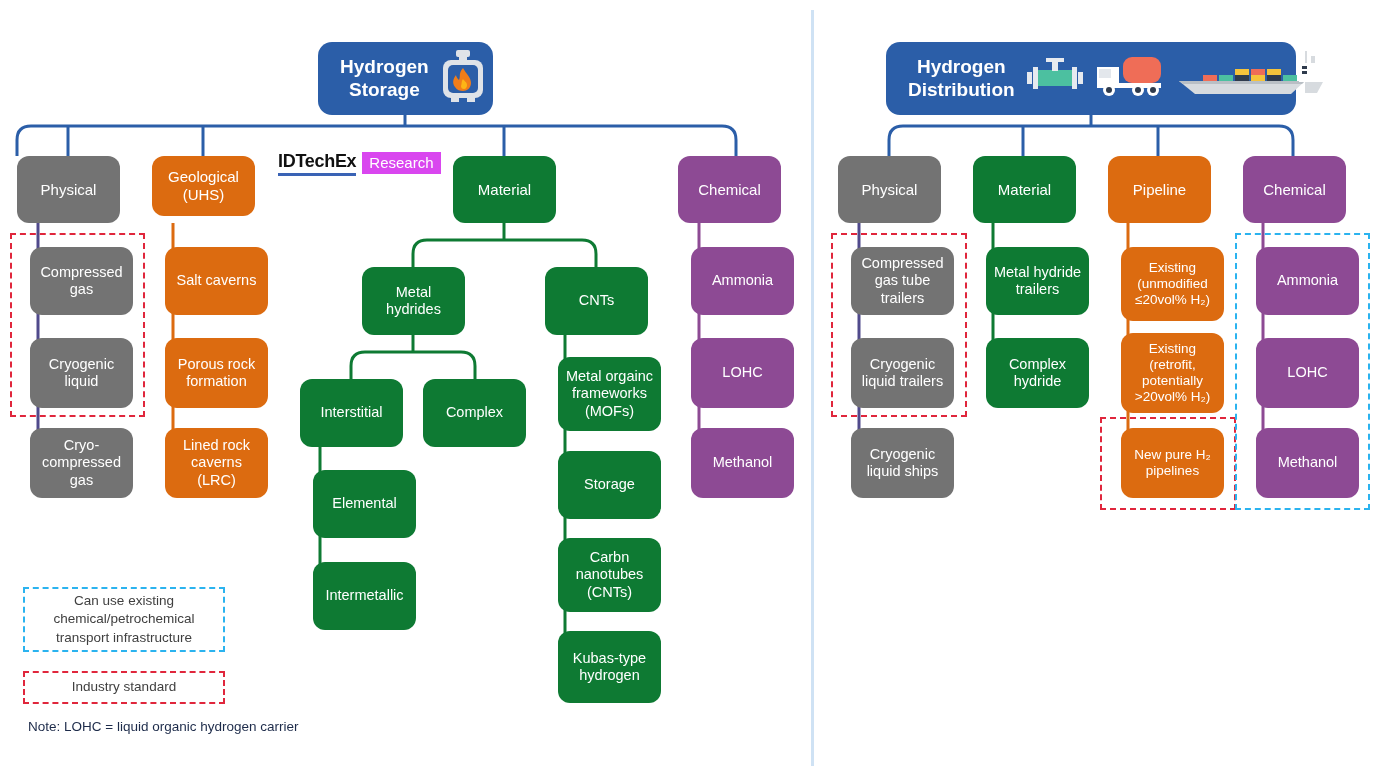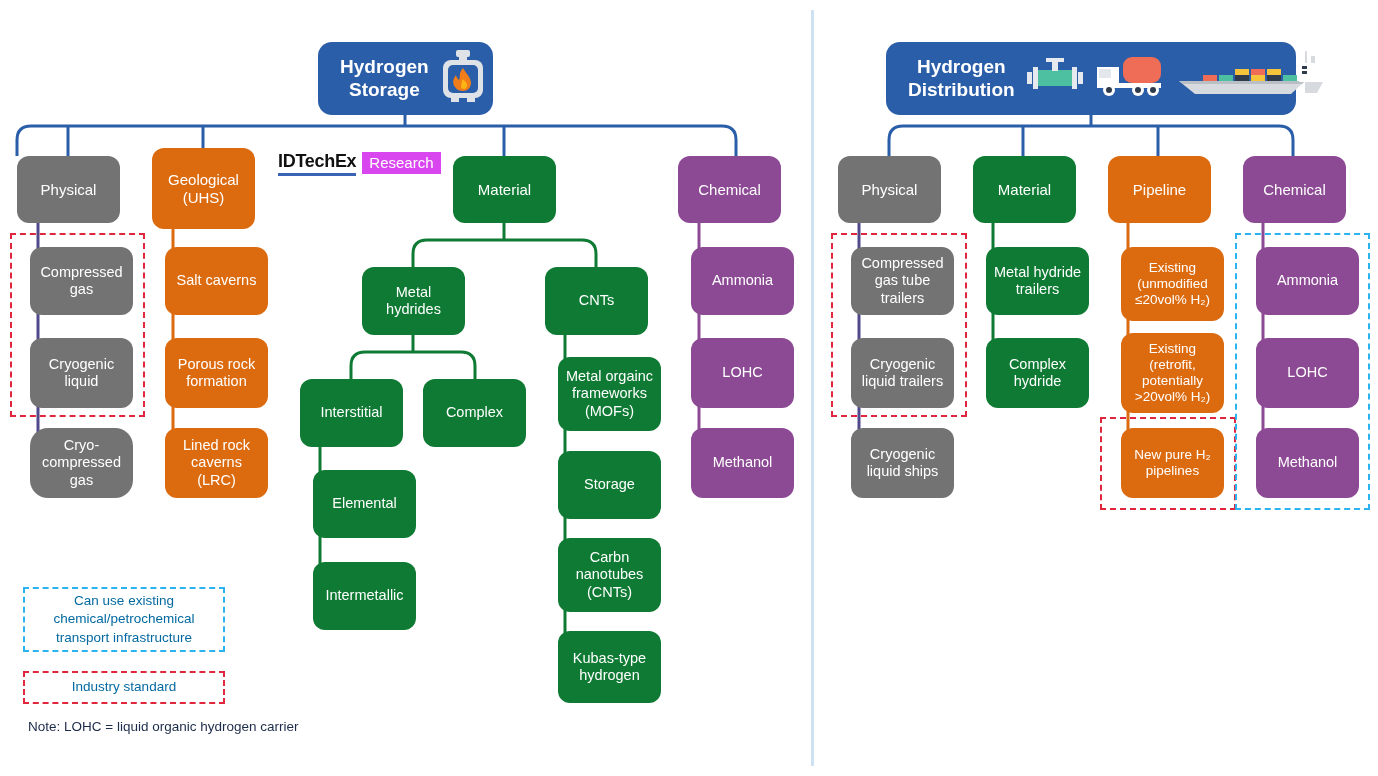--- a/index.html
+++ b/index.html
@@ -53,21 +53,21 @@
   }
   .logo .res{
     background:#d946ef;color:#ffffff;font-size:15px;
     padding:2px 7px 3px 7px;margin-left:6px;margin-bottom:2px;
     font-weight:normal;
   }
 
   .legend{
     position:absolute;box-sizing:border-box;
     display:flex;align-items:center;justify-content:center;text-align:center;
-    font-size:13.5px;color:#0369a1;line-height:1.35;
+    font-size:13.5px;color:#404040;line-height:1.35;
   }
   .legend.blue{left:23px;top:587px;width:202px;height:65px;border:2px dashed #2bb3ef;}
   .legend.red{left:23px;top:671px;width:202px;height:33px;border:2px dashed #e0263c;}
   .note{position:absolute;left:28px;top:719px;font-size:13.5px;color:#1d2b4a;}
 
   .hl{position:absolute;box-sizing:border-box;z-index:2;pointer-events:none;}
   .hl.red{border:2px dashed #e0263c;}
   .hl.blue{border:2px dashed #2bb3ef;}
 
   .head-txt{white-space:pre-line;padding-left:22px;}
@@ -217,25 +217,25 @@
   <div class="logo">
     <span class="idt">IDTechEx</span>
     <span class="res">Research</span>
   </div>
 
   <div class="node c-purple lvl1" style="left:17px;top:156px;width:103px;height:67px;">Physical</div>
   <div class="node c-purple" style="left:30px;top:247px;width:103px;height:68px;white-space:pre-line;">Compressed
 gas</div>
   <div class="node c-purple" style="left:30px;top:338px;width:103px;height:70px;white-space:pre-line;">Cryogenic
 liquid</div>
-  <div class="node c-purple" style="left:30px;top:428px;width:103px;height:70px;white-space:pre-line;border-radius:18px;">Cryo-
+  <div class="node c-purple" style="left:30px;top:428px;width:103px;height:70px;white-space:pre-line;">Cryo-
 compressed
 gas</div>
 
-  <div class="node c-orange lvl1" style="left:152px;top:148px;width:103px;height:81px;white-space:pre-line;">Geological
+  <div class="node c-orange lvl1" style="left:152px;top:156px;width:103px;height:60px;white-space:pre-line;">Geological
 (UHS)</div>
   <div class="node c-orange" style="left:165px;top:247px;width:103px;height:68px;">Salt caverns</div>
   <div class="node c-orange" style="left:165px;top:338px;width:103px;height:70px;white-space:pre-line;">Porous rock
 formation</div>
   <div class="node c-orange" style="left:165px;top:428px;width:103px;height:70px;white-space:pre-line;">Lined rock
 caverns (LRC)</div>
 
   <div class="node c-green lvl1" style="left:453px;top:156px;width:103px;height:67px;">Material</div>
   <div class="node c-green" style="left:362px;top:267px;width:103px;height:68px;">Metal hydrides</div>
   <div class="node c-green" style="left:545px;top:267px;width:103px;height:68px;">CNTs</div>

